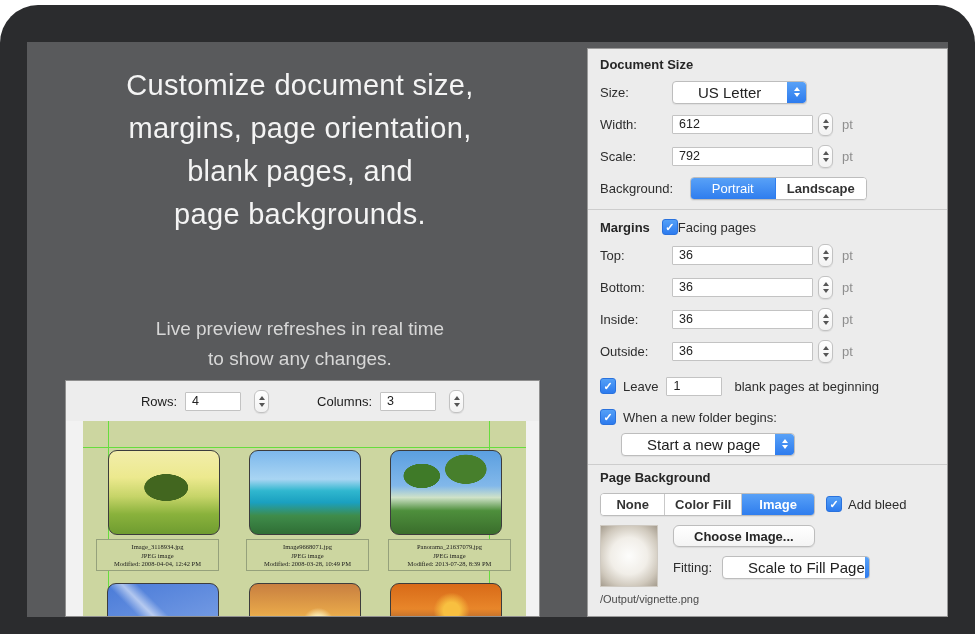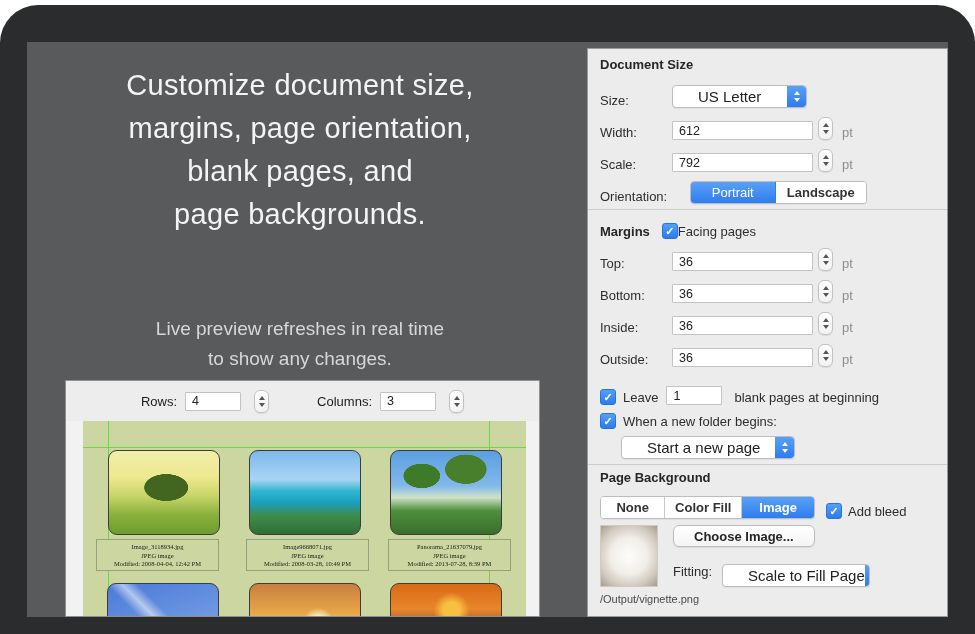--- a/index.html
+++ b/index.html
@@ -44,21 +44,21 @@
       linear-gradient(180deg,#c87f40 0%,#e8a84a 36%,#f8d868 52%,#6a4a38 66%,#392b27 100%);}
   .th-sunset-clouds{background:
       radial-gradient(circle 18px at 55% 32%, #f8c040 0 45%, rgba(248,192,64,0) 100%),
       linear-gradient(180deg,#d86a18 0%,#e8862a 30%,#8a5230 56%,#4a3430 80%,#6a4838 100%);}
 
   
   .panel{position:absolute;left:587px;top:48px;width:361px;height:569px;background:#ececec;
          border:1px solid #9a9a9a;box-sizing:border-box;padding:6px 12px 0;overflow:hidden;
          font-size:13px;color:#2d2d2d;}
   .sec-title{font-weight:bold;font-size:13px;color:#262626;margin:2px 0 4px;}
-  .row{display:flex;align-items:flex-end;height:32px;}
+  .row{display:flex;align-items:center;height:32px;}
   .lbl{width:72px;flex:none;}
   .unit{color:#8e8e8e;margin-left:9px;}
   .divider{height:1px;background:#cdcdcd;margin:5px -12px;}
 
   .field{width:133px;height:17px;background:#fff;border:1px solid #c3c3c3;border-radius:1px;
          font-family:"Liberation Sans",sans-serif;font-size:12.5px;color:#222;padding:0 0 0 6px;box-sizing:content-box;}
   .field.small{width:48px;}
 
   .stepper{width:13px;height:21px;background:linear-gradient(#ffffff,#f2f2f2);border:1px solid #c2c2c2;
            border-radius:6px;margin-left:5px;display:flex;flex-direction:column;align-items:center;
@@ -192,21 +192,21 @@
     <span class="lbl">Scale:</span>
     <input class="field" value="792" style="">
     <span class="stepper">
       <span class="tri-up"></span>
       <span class="tri-dn"></span>
     </span>
     <span class="unit">pt</span>
   </div>
 
   <div class="row">
-    <span class="lbl" style="width:90px;">Orientation:</span>
+    <span class="lbl" style="width:90px;">Background:</span>
     <div class="seg" style="width:175px;">
       <span class="sg on" style="width:48%;">Portrait</span>
       <span class="sg" style="width:52%;font-weight:bold;">Landscape</span>
     </div>
   </div>
 
   <div class="divider"></div>
 
   <div class="row" style="height:24px;">
     <span class="sec-title" style="margin:0 12px 0 0;">Margins</span>
@@ -297,21 +297,21 @@
       </span>
     <span style="margin-left:6px;">Add bleed</span>
   </div>
 
   <div style="display:flex;margin-top:6px;">
     <div class="vignette"></div>
     <div style="margin-left:15px;">
       <button class="push-btn">Choose Image...</button>
       <div style="display:flex;align-items:center;margin-top:9px;">
         <span>Fitting:</span>
-        <div class="popup" style="width:146px;margin-left:10px;margin-top:8px;">
+        <div class="popup" style="width:146px;margin-left:10px;">
           <span class="pp-label">Scale to Fill Page</span>
           <span class="pp-cap">
             <span class="w-up"></span>
               <span class="w-dn"></span>
           </span>
         </div>
       </div>
     </div>
   </div>
 

